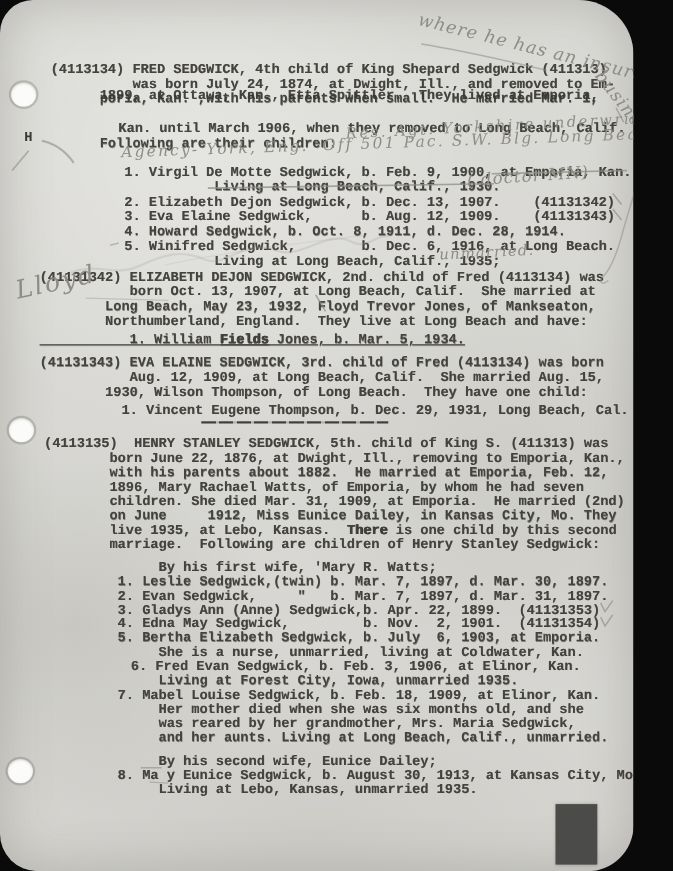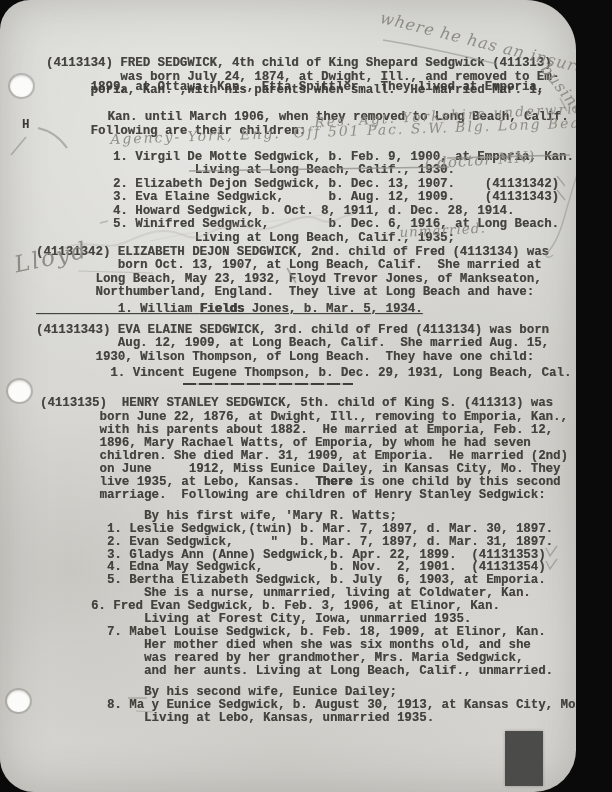--- a/index.html
+++ b/index.html
@@ -91,21 +91,21 @@
         <div class="tl" style="left: 40px; top: 463px;">        on June     1912, Miss Eunice Dailey, in Kansas City, Mo. They</div>
         <div class="tl" style="left: 40px; top: 476px;"><span>        live 1935, at Lebo, Kansas.  </span><span class="bold">There</span><span> is one child by this second</span></div>
         <div class="tl" style="left: 40px; top: 489px;">        marriage.  Following are children of Henry Stanley Sedgwick:</div>
         <div class="tl" style="left: 40px; top: 510px;">              By his first wife, 'Mary R. Watts;</div>
         <div class="tl" style="left: 40px; top: 523px;">         1. Leslie Sedgwick,(twin) b. Mar. 7, 1897, d. Mar. 30, 1897.</div>
         <div class="tl" style="left: 40px; top: 536px;">         2. Evan Sedgwick,     "   b. Mar. 7, 1897, d. Mar. 31, 1897.</div>
         <div class="tl" style="left: 40px; top: 549px;">         3. Gladys Ann (Anne) Sedgwick,b. Apr. 22, 1899.  (41131353)</div>
         <div class="tl" style="left: 40px; top: 561px;">         4. Edna May Sedgwick,         b. Nov.  2, 1901.  (41131354)</div>
         <div class="tl" style="left: 40px; top: 574px;">         5. Bertha Elizabeth Sedgwick, b. July  6, 1903, at Emporia.</div>
         <div class="tl" style="left: 40px; top: 587px;">              She is a nurse, unmarried, living at Coldwater, Kan.</div>
-        <div class="tl" style="left: 24px; top: 600px;">         6. Fred Evan Sedgwick, b. Feb. 3, 1906, at Elinor, Kan.</div>
+        <div class="tl" style="left: 52px; top: 600px;">         6. Fred Evan Sedgwick, b. Feb. 3, 1906, at Elinor, Kan.</div>
         <div class="tl" style="left: 40px; top: 613px;">              Living at Forest City, Iowa, unmarried 1935.</div>
         <div class="tl" style="left: 40px; top: 626px;">         7. Mabel Louise Sedgwick, b. Feb. 18, 1909, at Elinor, Kan.</div>
         <div class="tl" style="left: 40px; top: 639px;">              Her mother died when she was six months old, and she</div>
         <div class="tl" style="left: 40px; top: 652px;">              was reared by her grandmother, Mrs. Maria Sedgwick,</div>
         <div class="tl" style="left: 40px; top: 665px;">              and her aunts. Living at Long Beach, Calif., unmarried.</div>
         <div class="tl" style="left: 40px; top: 686px;">              By his second wife, Eunice Dailey;</div>
         <div class="tl" style="left: 40px; top: 699px;">         8. Ma y Eunice Sedgwick, b. August 30, 1913, at Kansas City, Mo.</div>
         <div class="tl" style="left: 40px; top: 712px;">              Living at Lebo, Kansas, unmarried 1935.</div>
       </div>
 

